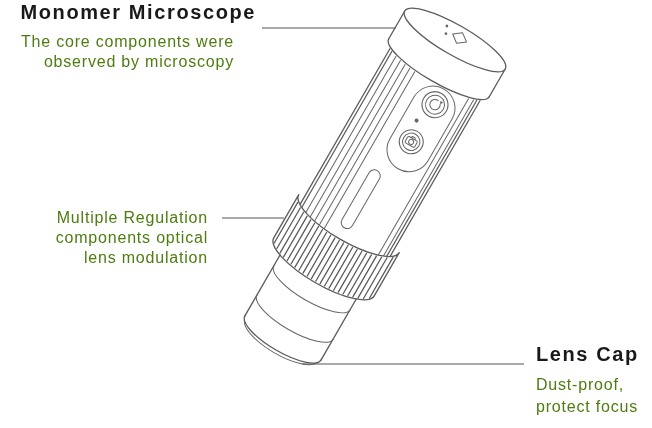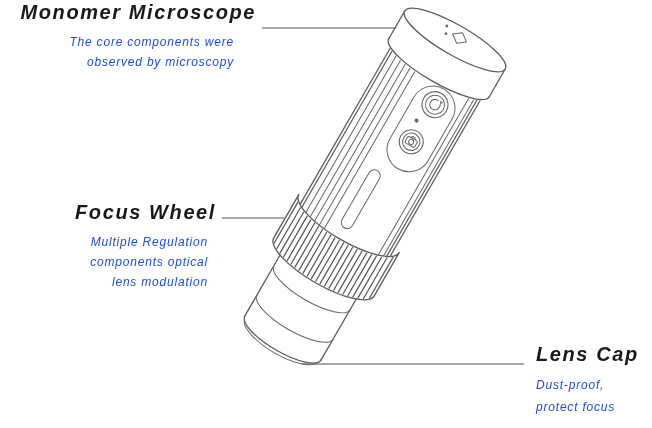--- a/index.html
+++ b/index.html
@@ -1,28 +1,28 @@
 <!DOCTYPE html>
 <html><head>
 <meta charset="utf-8">
 <style>
   html,body{margin:0;padding:0;}
   body{
     width:652px;height:428px;position:relative;background:#ffffff;overflow:hidden;
     font-family:"Liberation Sans", sans-serif;
   }
-  .canvas{position:absolute;left:0;top:0;width:652px;height:428px;font-style:italic;}
+  .canvas{position:absolute;left:0;top:0;width:652px;height:428px;}
   svg{position:absolute;left:0;top:0;}
   .ink{stroke:#666666;fill:none;stroke-width:1.1;stroke-linecap:round;stroke-linejoin:round;}
   .contour{stroke-width:1.35;stroke:#5d5d5d;}
   .thin{stroke-width:1;}
   .leader line{stroke:#8c8c8c;stroke-width:1.4;}
   .label{position:absolute;}
   .label .title{font-weight:bold;font-size:20px;letter-spacing:1.6px;color:#191919;line-height:24px;white-space:nowrap;}
-  .label .desc{font-size:12px;letter-spacing:0.8px;color:#1d4ed8;line-height:20px;}
+  .label .desc{font-size:16px;letter-spacing:0.8px;color:#4d7c0f;line-height:20px;}
   .label .desc div{white-space:nowrap;}
   #label-monomer{left:0;top:8;width:256px;text-align:right;}
   #label-monomer .desc{margin-top:8px;padding-right:22px;}
   #label-focus{left:0;top:200px;width:216px;text-align:right;}
   #label-focus .desc{margin-top:8px;padding-right:8px;}
   #label-lens{left:536px;top:342px;text-align:left;}
   #label-lens .desc{margin-top:8px;line-height:22px;}
 </style>
 </head>
 <body>
@@ -130,21 +130,20 @@
 
   <div class="label" id="label-monomer">
     <div class="title">Monomer Microscope</div>
     <div class="desc">
       <div>The core components were</div>
       <div>observed by microscopy</div>
     </div>
   </div>
 
   <div class="label" id="label-focus">
-    <div class="title">Focus Wheel</div>
     <div class="desc">
       <div>Multiple Regulation</div>
       <div>components optical</div>
       <div>lens modulation</div>
     </div>
   </div>
 
   <div class="label" id="label-lens">
     <div class="title">Lens Cap</div>
     <div class="desc">

